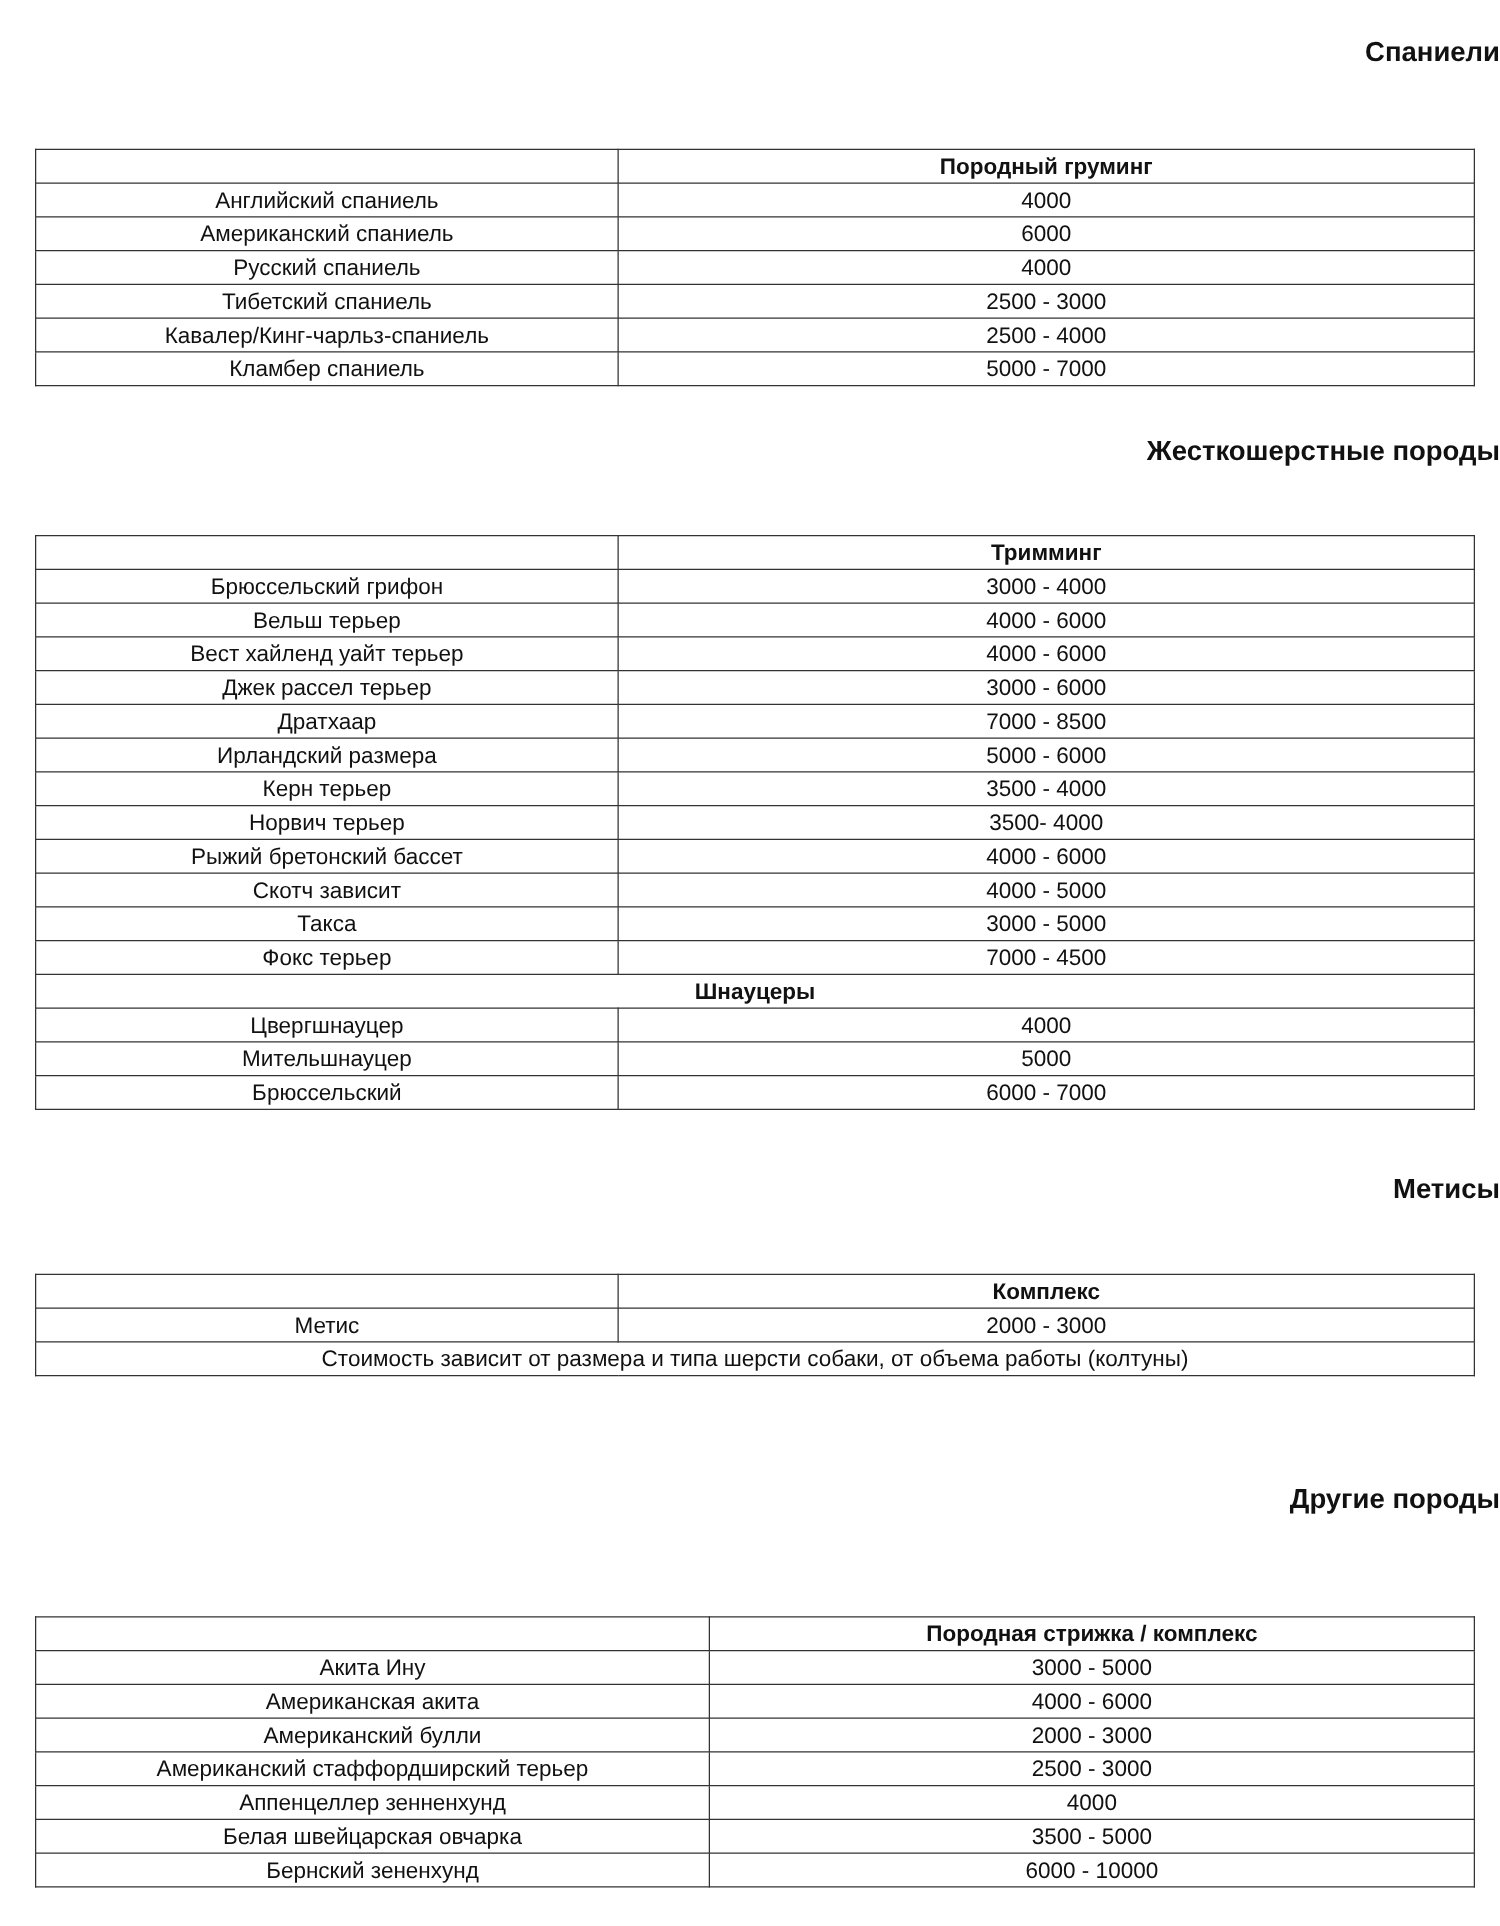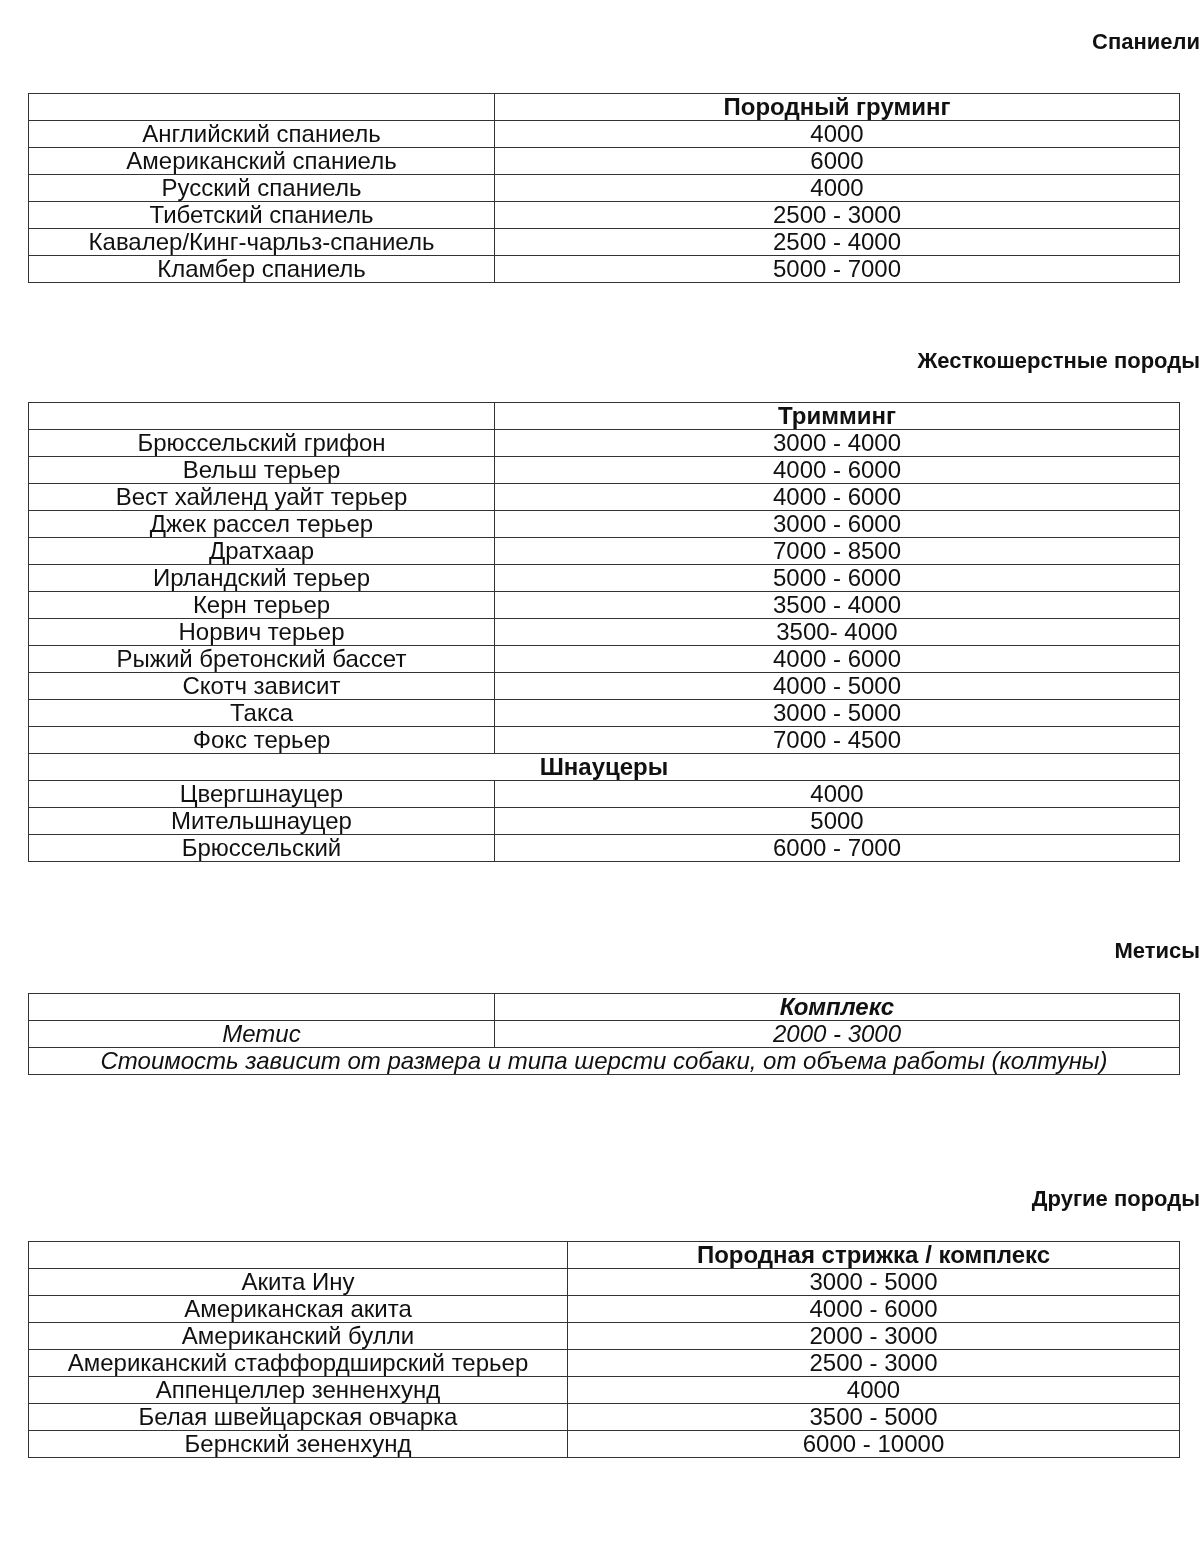--- a/index.html
+++ b/index.html
@@ -1,18 +1,18 @@
 <!DOCTYPE html>
 <html><head>
 <meta charset="utf-8">
 <style>
   html, body { margin: 0; padding: 0; background: #ffffff; }
   body { width: 1200px; height: 1541px; position: relative; font-family: "Liberation Sans", "DejaVu Sans", sans-serif; color: #111; }
   .section-title { position: absolute; left: 0; width: 1200px; text-align: right; font-weight: bold; font-size: 22px; line-height: 28px; }
-  table.price { position: absolute; left: 28px; width: 1152px; border-collapse: collapse; table-layout: fixed; font-size: 24px; }
+  table.price { position: absolute; left: 28px; width: 1152px; border-collapse: collapse; table-layout: fixed; font-size: 18px; margin-top: 26px; }
   table.price td { border: 1.5px solid #333; height: 26px; padding: 0; text-align: center; vertical-align: middle; line-height: 26px; white-space: nowrap; overflow: hidden; }
   table.price td.hdr { font-weight: bold; }
   table.price td.span { font-weight: normal; }
   table.price td.span.bold { font-weight: bold; }
 </style>
 </head>
 <body>
 
 <div class="section-title" style="top:28px;">Спаниели</div>
 <table class="price" style="top:93px;">
@@ -77,21 +77,21 @@
       </tr>
   <tr>
         <td>Джек рассел терьер</td>
         <td>3000 - 6000</td>
       </tr>
   <tr>
         <td>Дратхаар</td>
         <td>7000 - 8500</td>
       </tr>
   <tr>
-        <td>Ирландский терьер</td>
+        <td>Ирландский размера</td>
         <td>5000 - 6000</td>
       </tr>
   <tr>
         <td>Керн терьер</td>
         <td>3500 - 4000</td>
       </tr>
   <tr>
         <td>Норвич терьер</td>
         <td>3500- 4000</td>
       </tr>
@@ -123,42 +123,42 @@
         <td>5000</td>
       </tr>
   <tr>
         <td>Брюссельский</td>
         <td>6000 - 7000</td>
       </tr>
 </tbody>
   </table>
 
 <div class="section-title" style="top:937px;">Метисы</div>
-<table class="price" style="top:993px;font-style:italic;">
+<table class="price" style="top:993px;">
   <colgroup>
       <col style="width:466px">
       <col>
     </colgroup>
   <tbody>
       <tr>
     <td class="hdr"></td>
     <td class="hdr">Комплекс</td>
   </tr>
   <tr>
         <td>Метис</td>
         <td>2000 - 3000</td>
       </tr>
   <tr>
     <td colspan="2" class="span">Стоимость зависит от размера и типа шерсти собаки, от объема работы (колтуны)</td>
   </tr>
 </tbody>
   </table>
 
 <div class="section-title" style="top:1185px;">Другие породы</div>
-<table class="price" style="top:1241px;">
+<table class="price" style="top:1267px;">
   <colgroup>
       <col style="width:539px">
       <col>
     </colgroup>
   <tbody>
       <tr>
     <td class="hdr"></td>
     <td class="hdr">Породная стрижка / комплекс</td>
   </tr>
   <tr>

